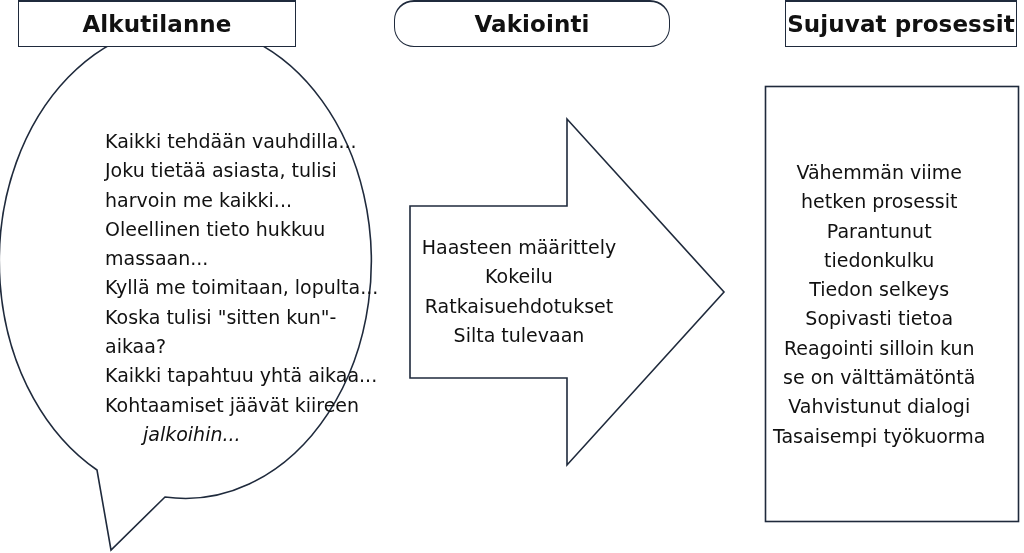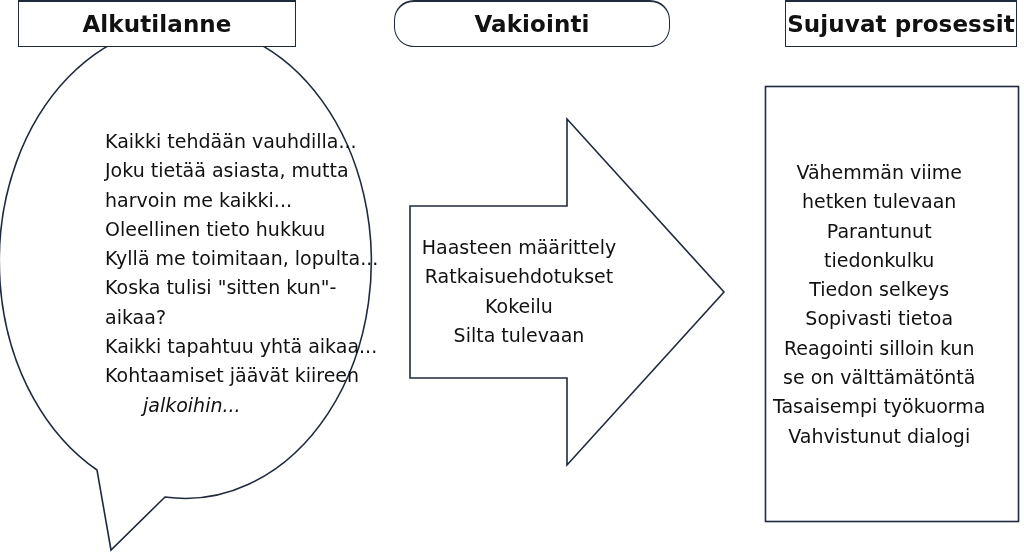--- a/index.html
+++ b/index.html
@@ -39,42 +39,43 @@
 </div>
 <div id="hdr2" class="hdr">
   <span>Vakiointi</span>
 </div>
 <div id="hdr3" class="hdr">
   <span>Sujuvat prosessit</span>
 </div>
 
 <div class="bubble-text">
   <span class="ln">Kaikki tehdään vauhdilla...</span>
-  <span class="ln">Joku tietää asiasta, mutta</span>
+  <span class="ln">Joku tietää asiasta, tulisi</span>
   <span class="ln">harvoin me kaikki...</span>
   <span class="ln">Oleellinen tieto hukkuu</span>
+  <span class="ln">massaan...</span>
   <span class="ln">Kyllä me toimitaan, lopulta...</span>
   <span class="ln">Koska tulisi "sitten kun"-</span>
   <span class="ln">aikaa?</span>
   <span class="ln">Kaikki tapahtuu yhtä aikaa...</span>
   <span class="ln">Kohtaamiset jäävät kiireen</span>
   <span class="ln indent">jalkoihin...</span>
 </div>
 
 <div class="arrow-text">
   <span class="ln">Haasteen määrittely</span>
+  <span class="ln">Kokeilu</span>
   <span class="ln">Ratkaisuehdotukset</span>
-  <span class="ln">Kokeilu</span>
   <span class="ln">Silta tulevaan</span>
 </div>
 
 <div class="right-text">
   <span class="ln">Vähemmän viime</span>
-  <span class="ln">hetken tulevaan</span>
+  <span class="ln">hetken prosessit</span>
   <span class="ln">Parantunut</span>
   <span class="ln">tiedonkulku</span>
   <span class="ln">Tiedon selkeys</span>
   <span class="ln">Sopivasti tietoa</span>
   <span class="ln">Reagointi silloin kun</span>
   <span class="ln">se on välttämätöntä</span>
+  <span class="ln">Vahvistunut dialogi</span>
   <span class="ln">Tasaisempi työkuorma</span>
-  <span class="ln">Vahvistunut dialogi</span>
 </div>
 
 </body></html>

